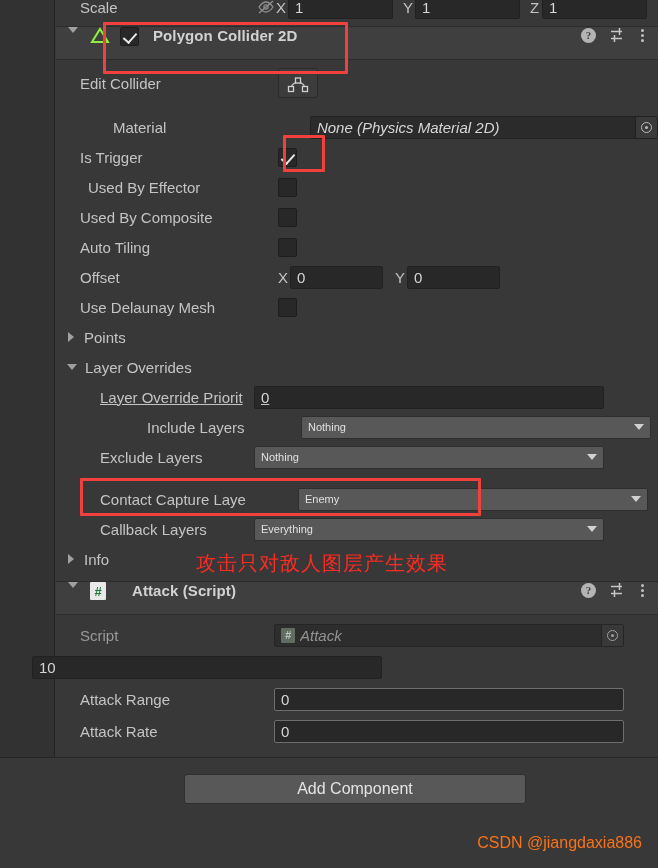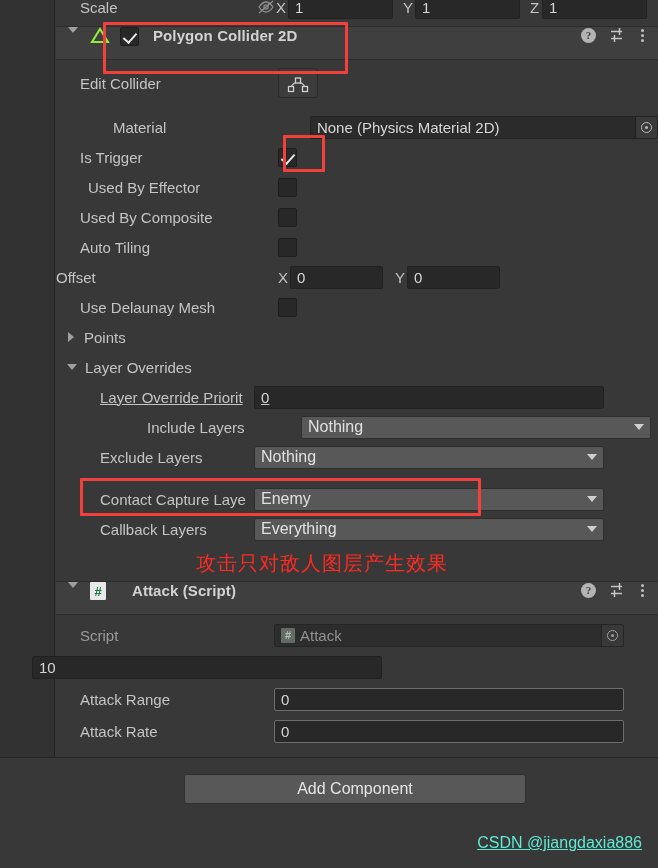--- a/index.html
+++ b/index.html
@@ -121,20 +121,21 @@
     padding: 0 6px;
     color: #d6d6d6;
     font-size: 15px;
     overflow: hidden;
     white-space: nowrap;
   }
   .field.focused { border-color: #6d6d6d; }
   .field.objref {
     background: #2b2b2b;
     padding-right: 0;
+    font-style: italic;
   }
   .field.objref .ofill { flex: 1; overflow: hidden; white-space: nowrap; }
   .picker {
     width: 22px; height: 21px;
     flex: none;
     background: #3a3a3a;
     border-left: 1px solid #202020;
     display: flex; align-items: center; justify-content: center;
   }
   .picker .ring {
@@ -153,21 +154,21 @@
   
   .dropdown {
     background: #585858;
     border: 1px solid #2e2e2e;
     border-radius: 2px;
     height: 23px;
     display: flex;
     align-items: center;
     padding: 0 6px;
     color: #e0e0e0;
-    font-size: 16px;
+    font-size: 11px;
   }
   .dropdown .dtext { flex: 1; white-space: nowrap; overflow: hidden; }
   .caret {
     width: 0; height: 0;
     border-left: 5px solid transparent;
     border-right: 5px solid transparent;
     border-top: 6px solid #d0d0d0;
     margin-left: 4px;
   }
 
@@ -205,23 +206,22 @@
     background: #585858;
     border: 1px solid #2f2f2f;
     border-radius: 3px;
     color: #e4e4e4;
     font-size: 16px;
     display: flex; align-items: center; justify-content: center;
   }
   .watermark {
     position: absolute;
     right: 16px; top: 76px;
-    color: #5eead4;
+    color: #f97316;
     font-size: 16px;
-    text-decoration: underline;
   }
 
   
   .ico { display:inline-flex; align-items:center; justify-content:center; }
   .help-ico {
     width: 15px; height: 15px;
     border-radius: 50%;
     background: #b4b4b4;
     color: #3f3f3f;
     font-size: 11px; font-weight: bold;
@@ -350,21 +350,21 @@
     <span class="lbl" style="width:222px; padding-left:24px;">Used By Composite</span>
     <span class="cbox"></span>
   </div>
 
   <div class="row" style="top:232px;">
     <span class="lbl" style="width:222px; padding-left:24px;">Auto Tiling</span>
     <span class="cbox"></span>
   </div>
 
   <div class="row" style="top:262px;">
-    <span class="lbl" style="width:222px; ">Offset</span>
+    <span class="lbl" style="width:222px; padding-left:24px;">Offset</span>
     <span class="axis">X</span>
     <span class="field" style="width:93px;">0</span>
     <span class="axis" style="margin-left:12px;">Y</span>
     <span class="field" style="width:93px;">0</span>
   </div>
 
   <div class="row" style="top:292px;">
     <span class="lbl" style="width:222px; padding-left:24px;">Use Delaunay Mesh</span>
     <span class="cbox"></span>
   </div>
@@ -393,36 +393,40 @@
   </div>
 
   <div class="row" style="top:442px;">
     <span class="lbl" style="width:242px; padding-left:44px;">Exclude Layers</span>
     <span class="dropdown" style="width:350px; margin-left:-44px;">
       <span class="dtext">Nothing</span>
       <span class="caret"></span>
     </span>
   </div>
 
-  <div class="row" style="top:484px;">
+  <div class="row" style="top:484px;gap:44px;">
     <span class="lbl" style="width:242px; padding-left:44px;">Contact Capture Laye</span>
     <span class="dropdown" style="width:350px; margin-left:-44px;">
       <span class="dtext">Enemy</span>
       <span class="caret"></span>
     </span>
   </div>
 
   <div class="row" style="top:514px;">
     <span class="lbl" style="width:242px; padding-left:44px;">Callback Layers</span>
     <span class="dropdown" style="width:350px; margin-left:-44px;">
       <span class="dtext">Everything</span>
       <span class="caret"></span>
     </span>
   </div>
 
+  <div class="row" style="top:544px;">
+    <span class="arrow right" style="margin-left:12px;"></span>
+    <span class="lbl" style="margin-left:10px;">Info</span>
+  </div>
 
   <div class="comp-header" style="top:581px;">
     <span class="arrow down" style="margin-left:12px;"></span>
     <span class="cs-ico" style="margin-left:12px;">#</span>
     <span class="comp-title" style="margin-left:26px;">Attack (Script)</span>
     <span class="hdr-icons">
       <span class="help-ico">?</span>
       <span class="ico">
         <svg width="17" height="16" viewBox="0 0 17 16">
           <line x1="1" y1="4.5" x2="12" y2="4.5" stroke="#c6c6c6" stroke-width="1.5"></line>

